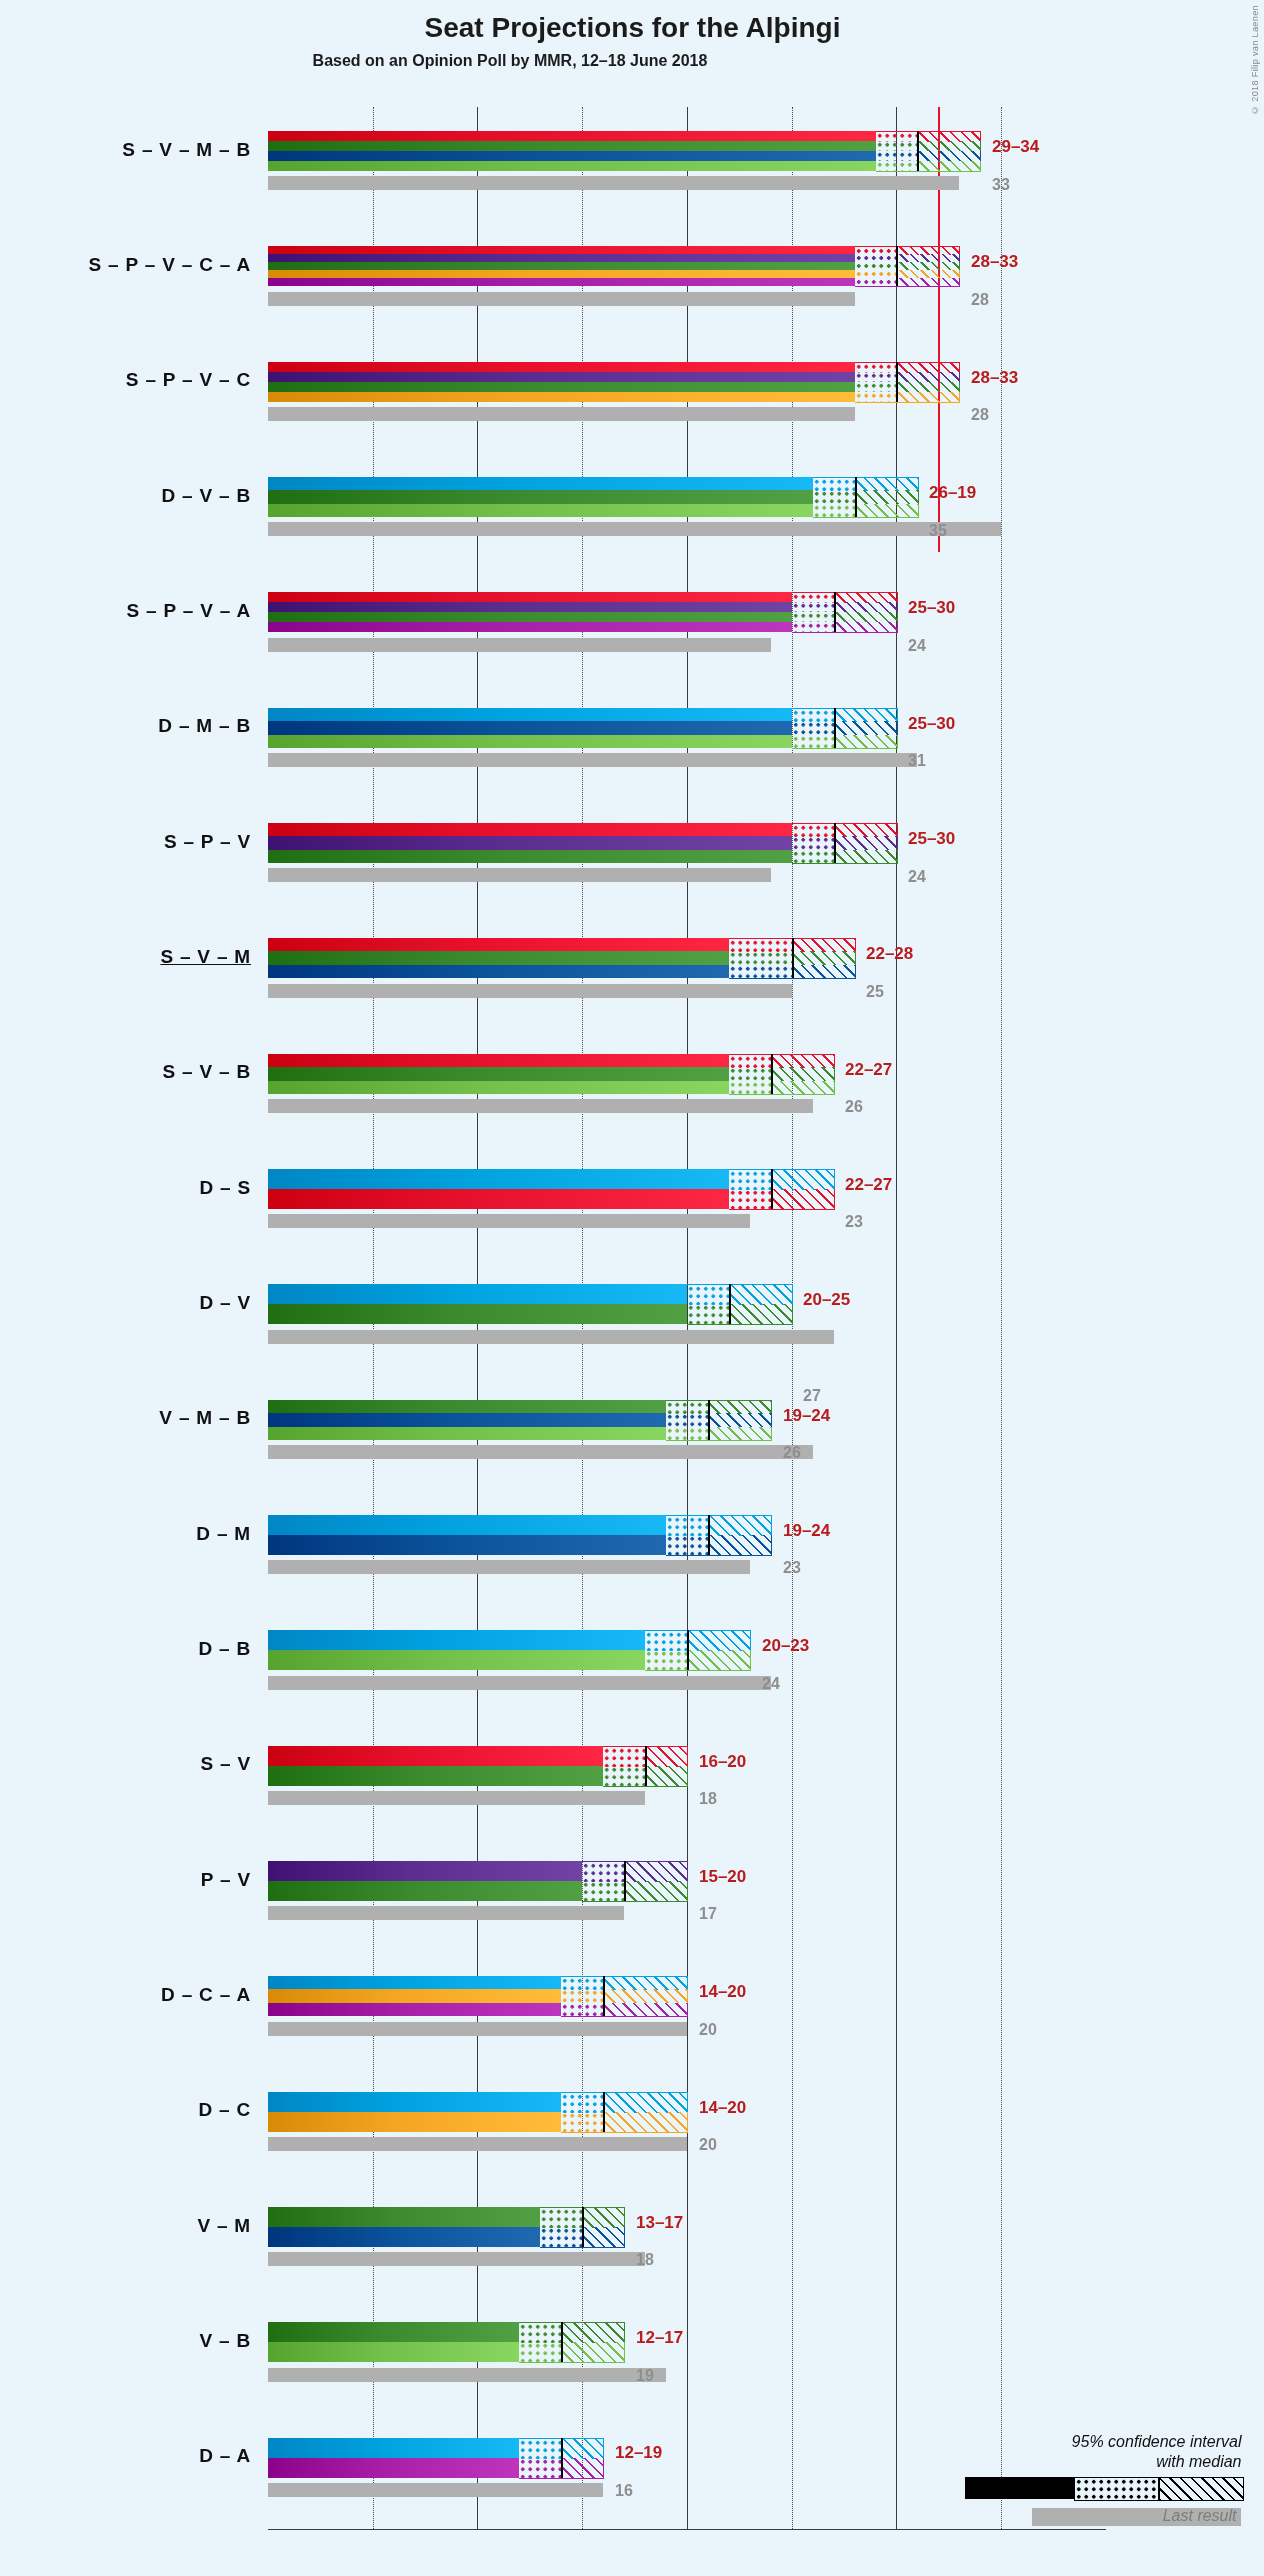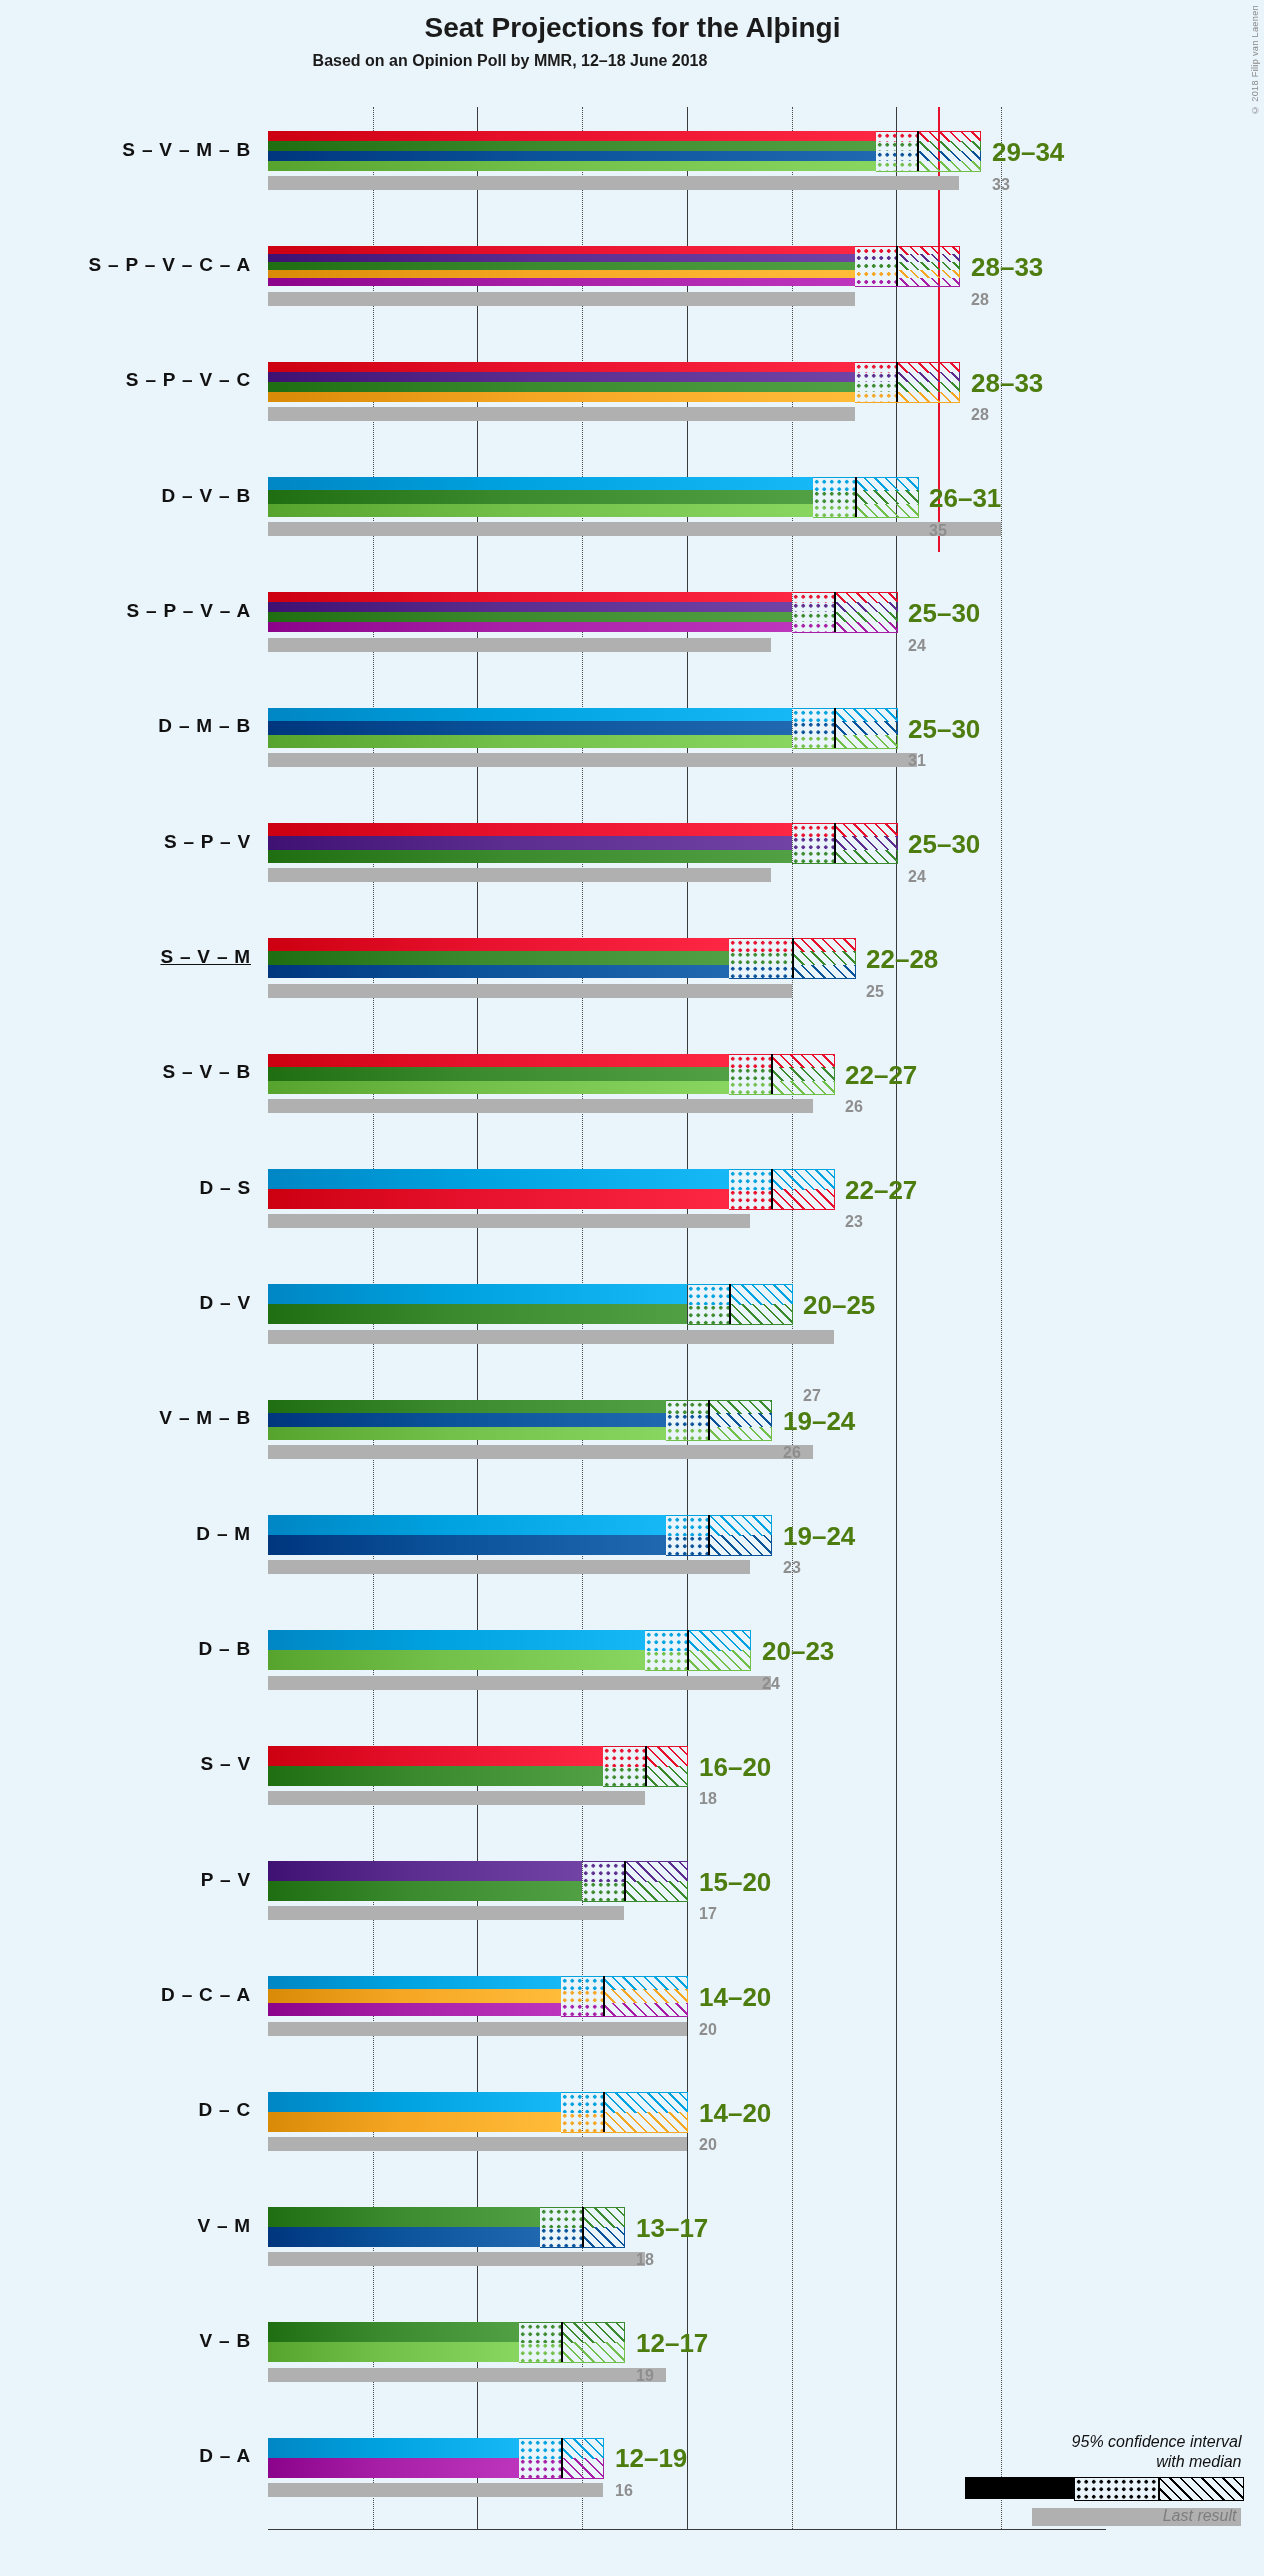--- a/index.html
+++ b/index.html
@@ -37,21 +37,21 @@
   .seg{position:absolute;left:0;height:100%;}
   .lastresult{position:absolute;left:0;background:#b0b0b0;}
   .ci{position:absolute;top:0;height:100%;}
   .medline{position:absolute;top:0;bottom:0;width:1.7px;}
   .rowlabel{
     position:absolute;text-align:right;
     font-size:19px;font-weight:bold;color:#111;
     letter-spacing:0.8px;
   }
   .valmain{
-    position:absolute;font-size:26px;font-weight:bold;color:#4d7c0f;
+    position:absolute;font-size:17px;font-weight:bold;color:#b91c1c;
     white-space:nowrap;
   }
   .vallast{
     position:absolute;font-size:16px;font-weight:bold;color:#8e8e8e;
     white-space:nowrap;
   }
   .legend{position:absolute;right:23.5px;bottom:50px;width:277px;text-align:right;}
   .legend .ltext{font-size:16px;color:#111;line-height:1.25;font-weight:normal;font-style:italic;}
   .legend .swatchrow{margin-top:5px;height:22px;position:relative;}
   .legend .sw{position:absolute;top:0;height:22px;}
@@ -143,21 +143,21 @@
       <div class="seg" style="top: 13.4px; height: 13.4px; width: 545px; background: linear-gradient(to right, rgb(32, 110, 18) 0%, rgb(60, 138, 46) 45%, rgb(82, 160, 68) 100%);"></div>
       <div class="ci" style="left: 545px; top: 13.4px; height: 13.4px; width: 42px; background: radial-gradient(rgb(60, 138, 46) 28%, transparent 30%) 0% 0% / 7.5px 7.5px; border-top: none; border-bottom: none;"></div>
       <div class="ci" style="left: 587px; top: 13.4px; height: 13.4px; width: 63px; background: repeating-linear-gradient(45deg, rgb(60, 138, 46) 0px, rgb(60, 138, 46) 1.7px, transparent 1.7px, transparent 7.5px); border-top: none; border-bottom: none; border-right: 1.7px solid rgb(60, 138, 46);"></div>
       <div class="seg" style="top: 27px; height: 13.4px; width: 545px; background: linear-gradient(to right, rgb(86, 164, 46) 0%, rgb(114, 192, 74) 45%, rgb(136, 214, 96) 100%);"></div>
       <div class="ci" style="left: 545px; top: 27px; height: 13.4px; width: 42px; background: radial-gradient(rgb(114, 192, 74) 28%, transparent 30%) 0% 0% / 7.5px 7.5px; border-top: none; border-bottom: 1.7px solid rgb(114, 192, 74);"></div>
       <div class="ci" style="left: 587px; top: 27px; height: 13.4px; width: 63px; background: repeating-linear-gradient(45deg, rgb(114, 192, 74) 0px, rgb(114, 192, 74) 1.7px, transparent 1.7px, transparent 7.5px); border-top: none; border-bottom: 1.7px solid rgb(114, 192, 74); border-right: 1.7px solid rgb(114, 192, 74);"></div>
       <div class="medline" style="left: 587px; top: 0px; height: 40px; bottom: auto; background: rgb(0, 0, 0);"></div>
     </div>
     <div class="lastresult" style="top: 415px; height: 14.2px; width: 733px;"></div>
     <div class="rowlabel" style="left: -268px; width: 251px; top: 378px;">D – V – B</div>
-    <div class="valmain" style="left: 661px; top: 376px;">26–31</div>
+    <div class="valmain" style="left: 661px; top: 376px;">26–19</div>
     <div class="vallast" style="left: 661px; top: 415px;">35</div>
     <div class="rowgroup" style="top: 485px; left: 0px; width: 838px; height: 40px;">
       <div class="seg" style="top: 0px; height: 10px; width: 524px; background: linear-gradient(to right, rgb(204, 0, 17) 0%, rgb(232, 17, 45) 45%, rgb(254, 39, 67) 100%);"></div>
       <div class="ci" style="left: 524px; top: 0px; height: 10px; width: 42px; background: radial-gradient(rgb(232, 17, 45) 28%, transparent 30%) 0% 0% / 7.5px 7.5px; border-top: 1.7px solid rgb(232, 17, 45); border-bottom: none;"></div>
       <div class="ci" style="left: 566px; top: 0px; height: 10px; width: 63px; background: repeating-linear-gradient(45deg, rgb(232, 17, 45) 0px, rgb(232, 17, 45) 1.7px, transparent 1.7px, transparent 7.5px); border-top: 1.7px solid rgb(232, 17, 45); border-bottom: none; border-right: 1.7px solid rgb(232, 17, 45);"></div>
       <div class="seg" style="top: 10px; height: 10px; width: 524px; background: linear-gradient(to right, rgb(63, 17, 114) 0%, rgb(91, 45, 142) 45%, rgb(113, 67, 164) 100%);"></div>
       <div class="ci" style="left: 524px; top: 10px; height: 10px; width: 42px; background: radial-gradient(rgb(91, 45, 142) 28%, transparent 30%) 0% 0% / 7.5px 7.5px; border-top: none; border-bottom: none;"></div>
       <div class="ci" style="left: 566px; top: 10px; height: 10px; width: 63px; background: repeating-linear-gradient(45deg, rgb(91, 45, 142) 0px, rgb(91, 45, 142) 1.7px, transparent 1.7px, transparent 7.5px); border-top: none; border-bottom: none; border-right: 1.7px solid rgb(91, 45, 142);"></div>
       <div class="seg" style="top: 20px; height: 10px; width: 524px; background: linear-gradient(to right, rgb(32, 110, 18) 0%, rgb(60, 138, 46) 45%, rgb(82, 160, 68) 100%);"></div>
       <div class="ci" style="left: 524px; top: 20px; height: 10px; width: 42px; background: radial-gradient(rgb(60, 138, 46) 28%, transparent 30%) 0% 0% / 7.5px 7.5px; border-top: none; border-bottom: none;"></div>

